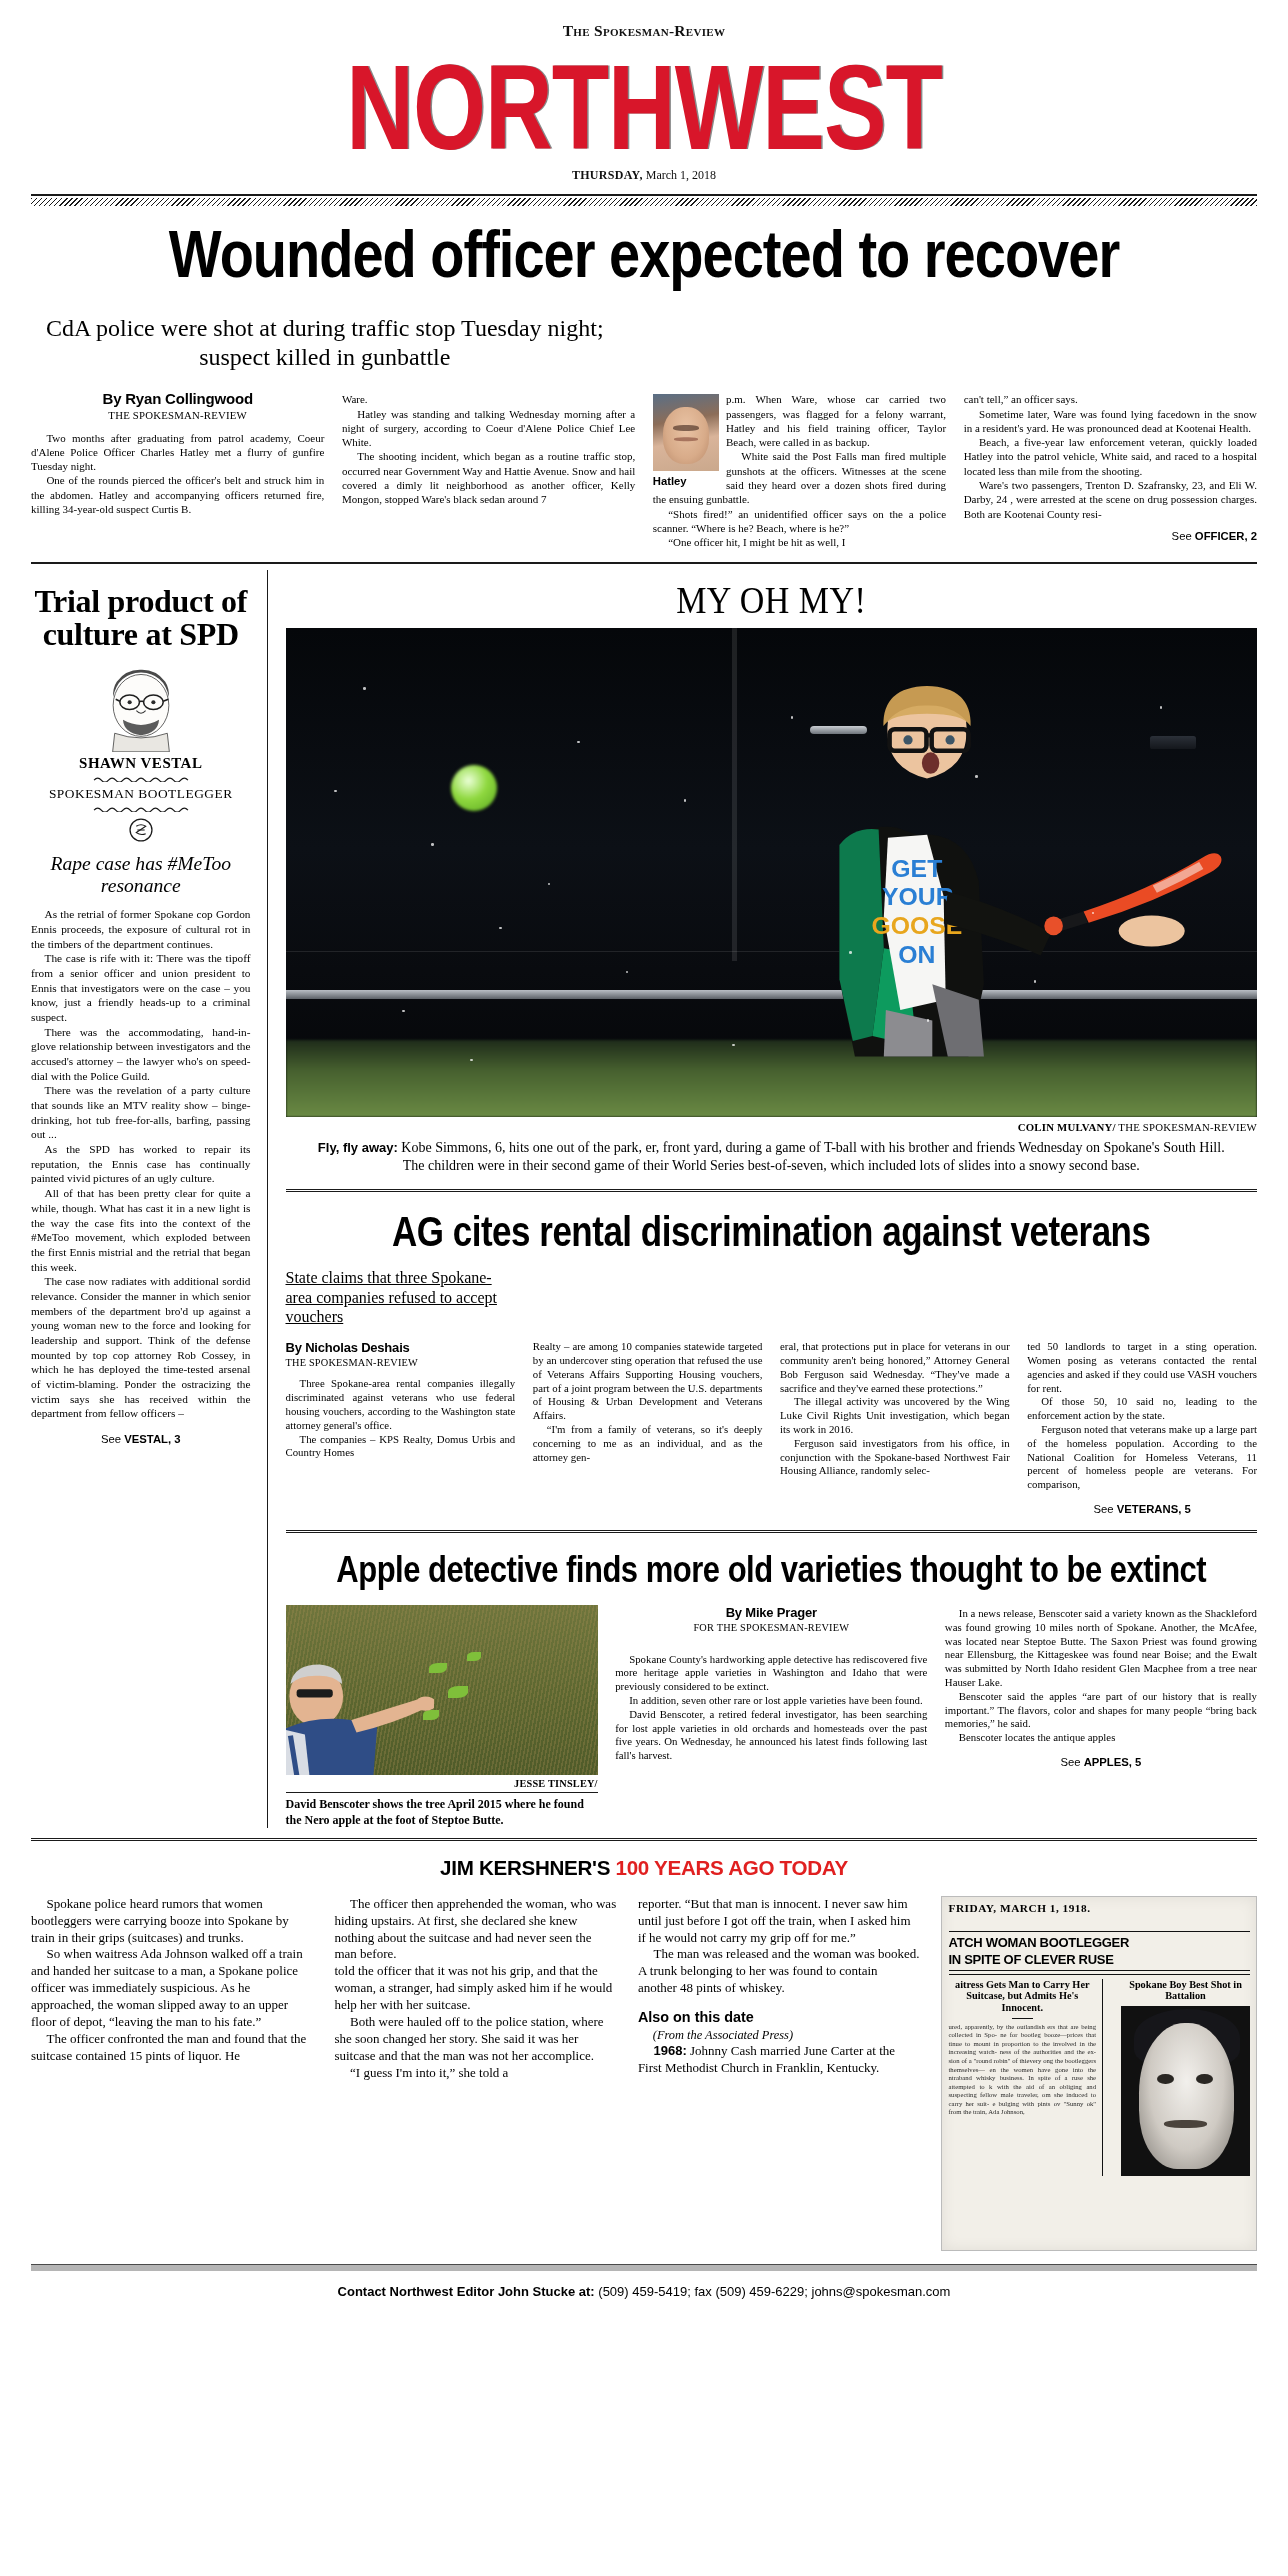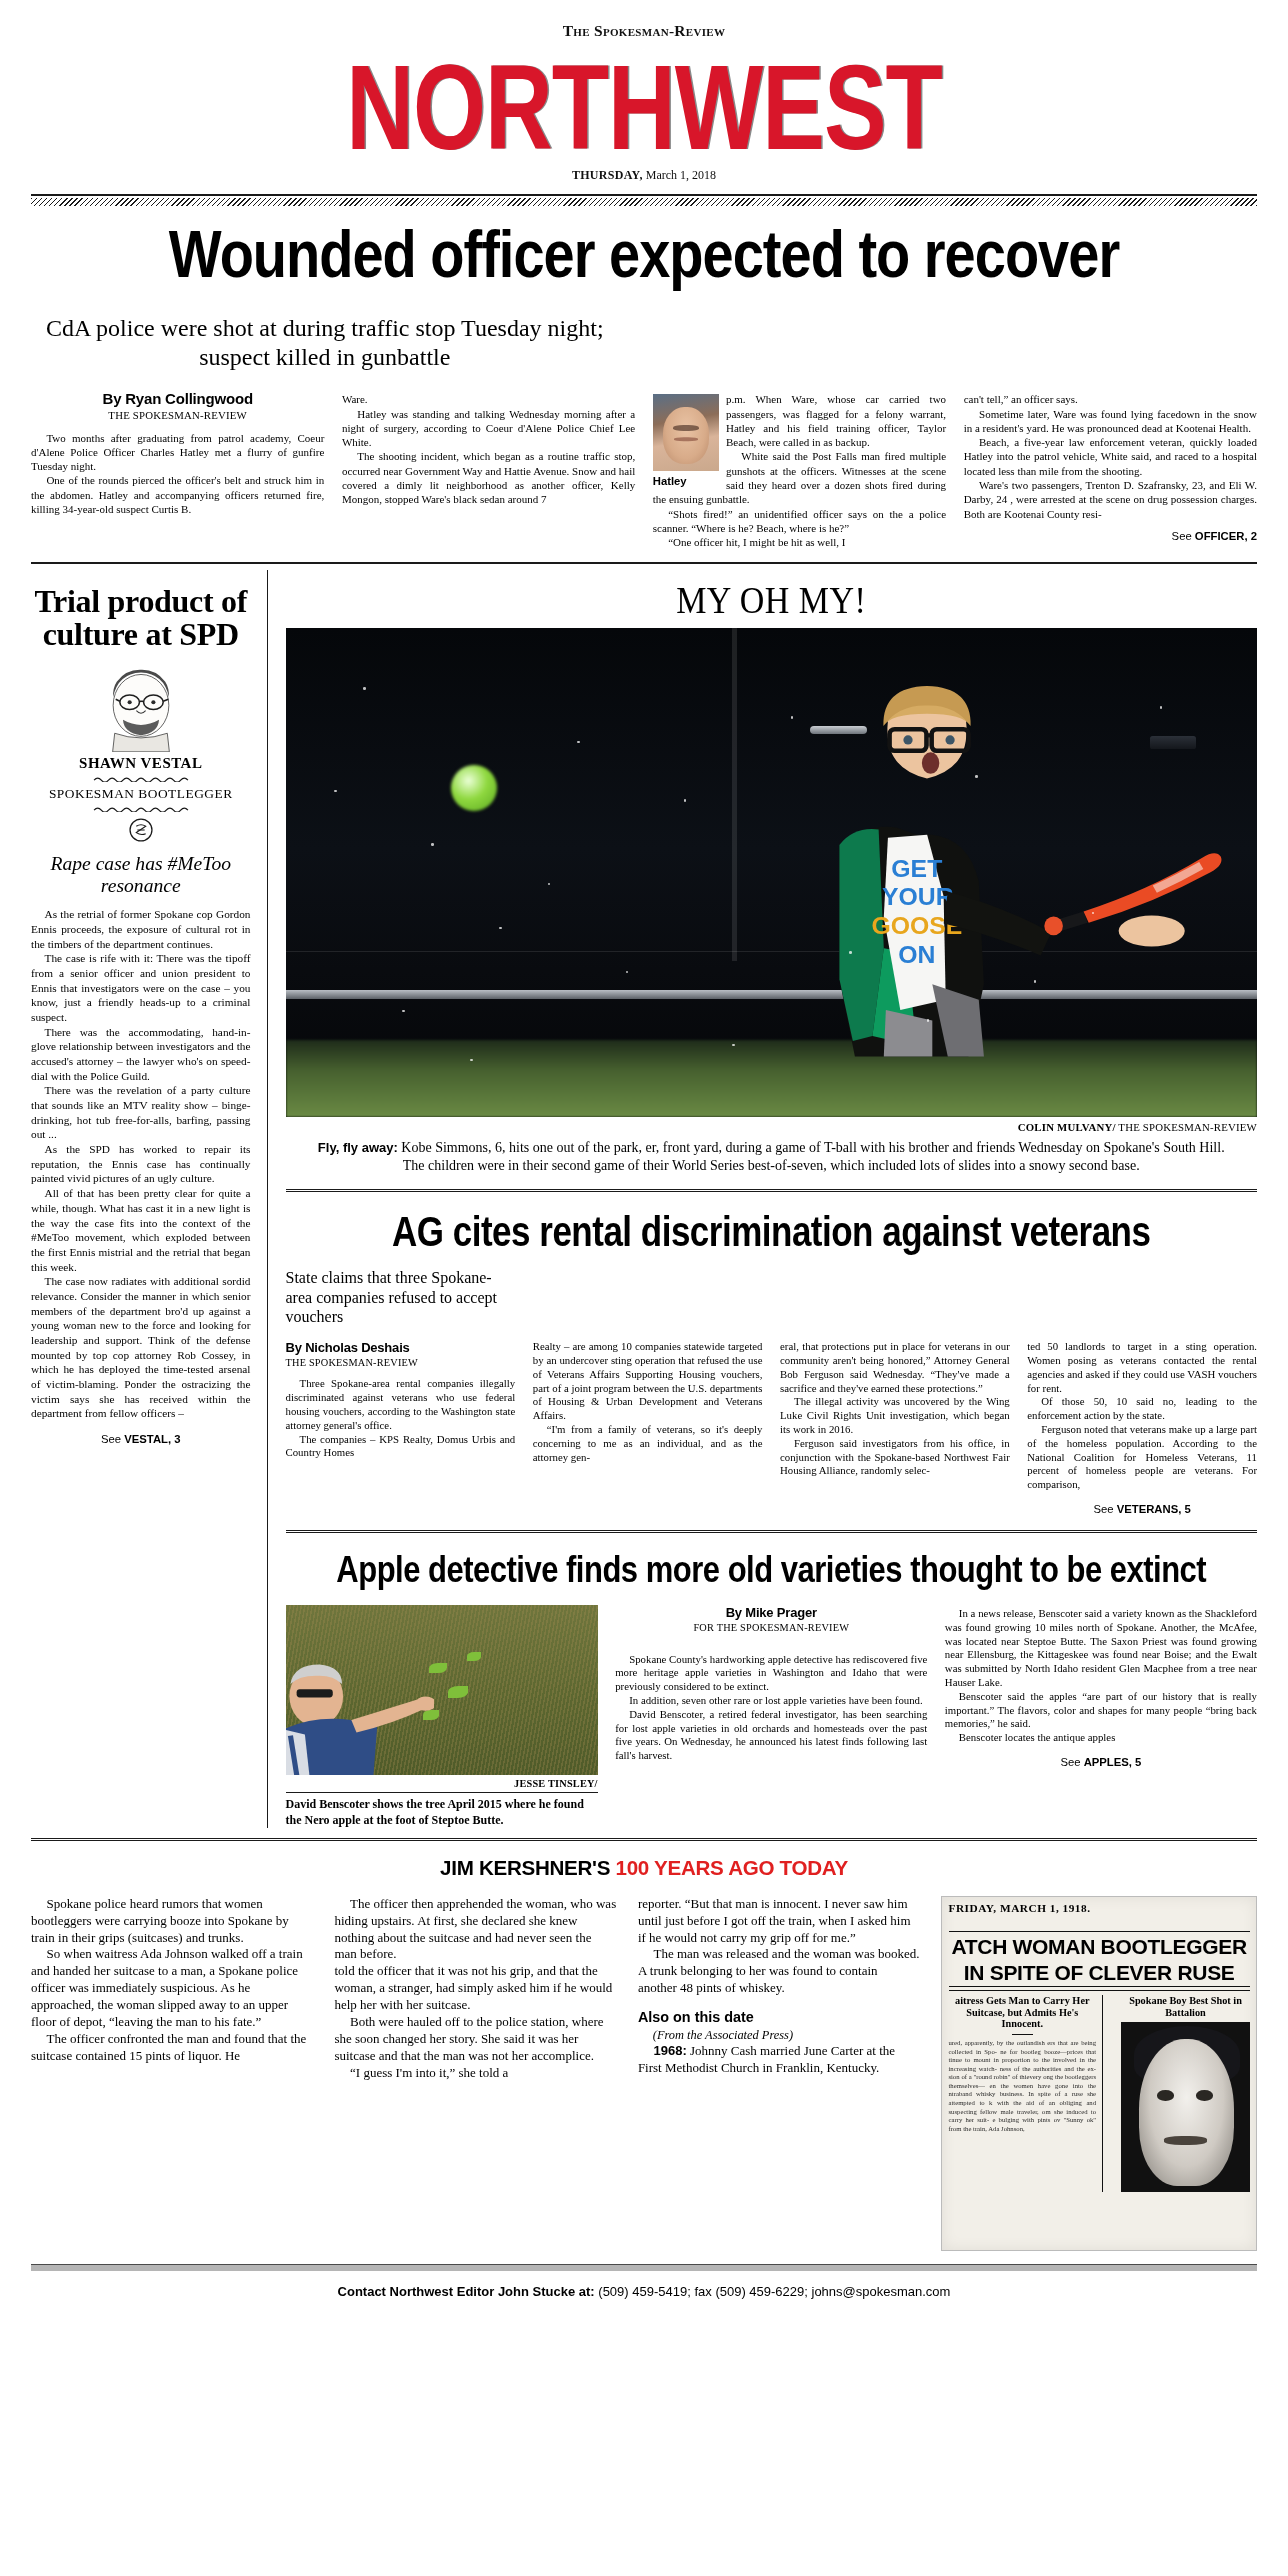--- a/index.html
+++ b/index.html
@@ -188,20 +188,21 @@
   .story-hed {
     font-family:"Liberation Sans", sans-serif; font-weight:bold;
     font-size:35px; text-align:center; letter-spacing:-0.5px;
     transform:scaleY(1.20); transform-origin:center top;
     margin:15.5px 0 20.6px 0;
   }
   .ag-grid { display:grid; grid-template-columns: 1fr 1fr 1fr 1fr; gap:0 17.5px; }
   .ag-deck {
     font-family:"Liberation Serif", serif; font-size:16px; line-height:1.22;
     margin-bottom:13.4px;
+    text-decoration:underline;
   }
   .small-body { font-size:10.8px; line-height:1.28; text-align:justify; hyphens:auto; }
   .small-body p { margin:0; text-indent:1.3em; }
 
   
   .apple-grid { display:grid; grid-template-columns: 1fr 1fr 1fr; gap:0 17.5px; margin-top:3.1px; }
   .apple-photo {
     width:100%; height:170px; position:relative; overflow:hidden;
     background:#6d7a3c;
   }
@@ -245,21 +246,21 @@
     height:355px; padding:5.2px 6.2px;
     box-shadow: inset 0 0 14.4px rgba(0,0,0,.08);
   }
   .clip-date {
     font-family:"Liberation Serif", serif; font-weight:bold; font-size:11.3px;
     font-variant:small-caps; letter-spacing:0.5px; border-bottom:1.5px solid #111;
     padding-bottom:17px;
   }
   .clip-hed {
     font-family:"Liberation Sans", sans-serif; font-weight:bold;
-    font-size:21px; line-height:1.02; text-align:center; margin:4.1px 0 3.1px 0;
+    font-size:13px; line-height:1.02; margin:4.1px 0 3.1px 0;
     letter-spacing:-0.3px;
   }
   .clip-rule { border-top:1px solid #111; margin:3.1px 0; }
   .clip-cols { display:grid; grid-template-columns: 1fr 1fr; gap:0 6.2px; border-top:0.5px solid #111; padding-top:4.1px; }
   .clip-sub {
     font-family:"Liberation Serif", serif; font-weight:bold; font-size:10.3px;
     line-height:1.12; text-align:center;
   }
   .clip-body {
     font-family:"Liberation Serif", serif; font-size:6.7px; line-height:1.28;

